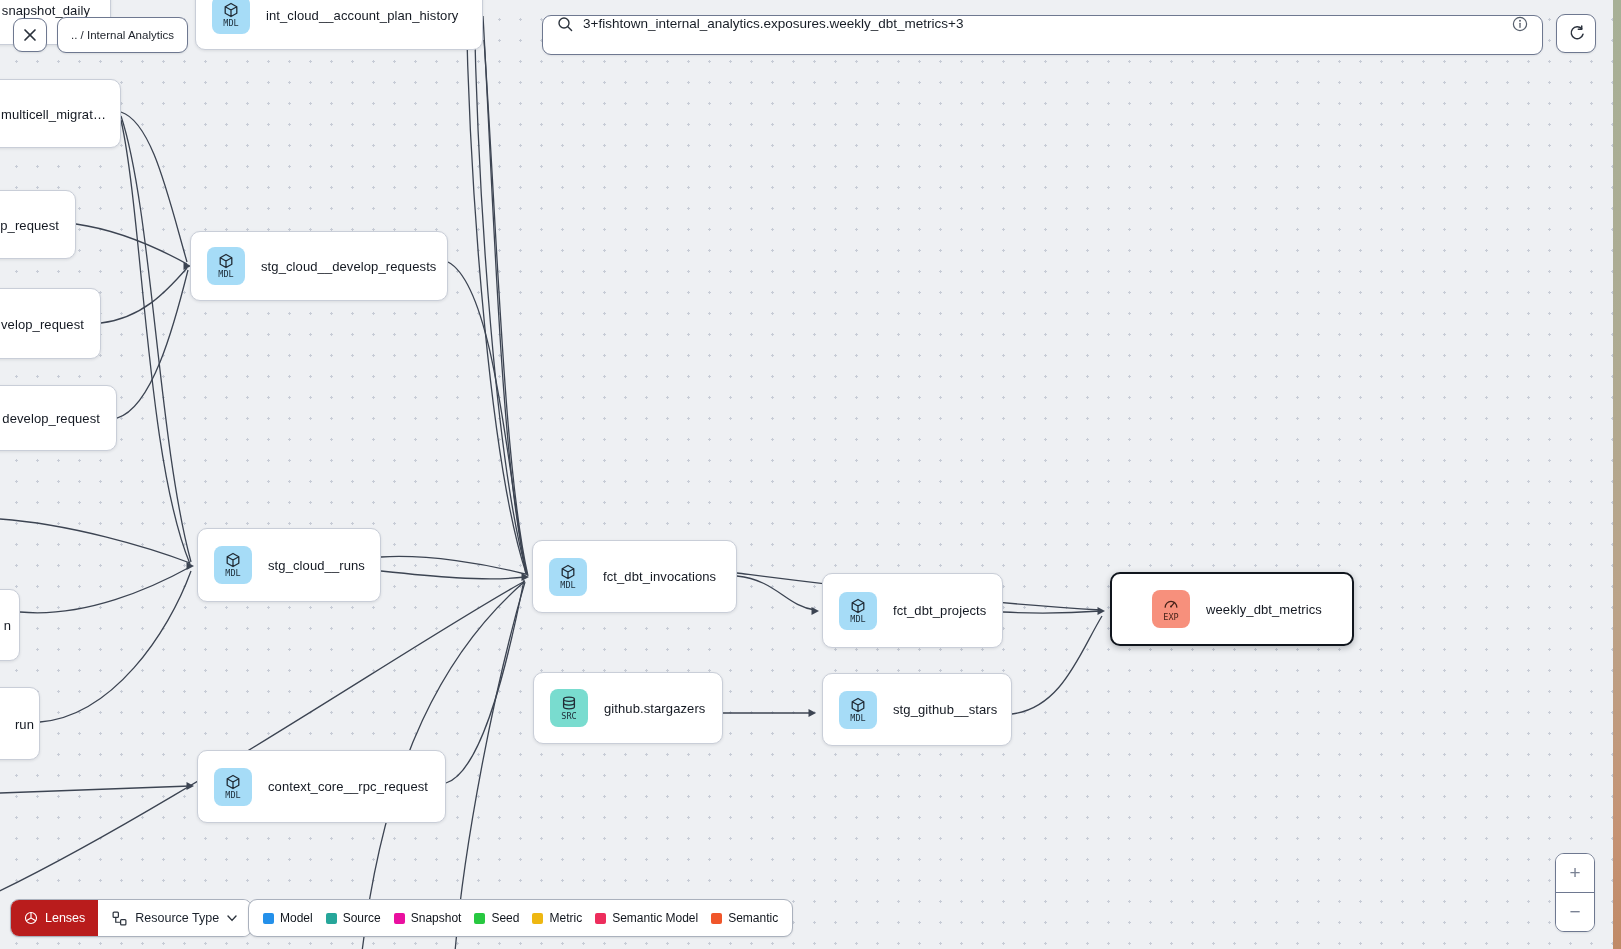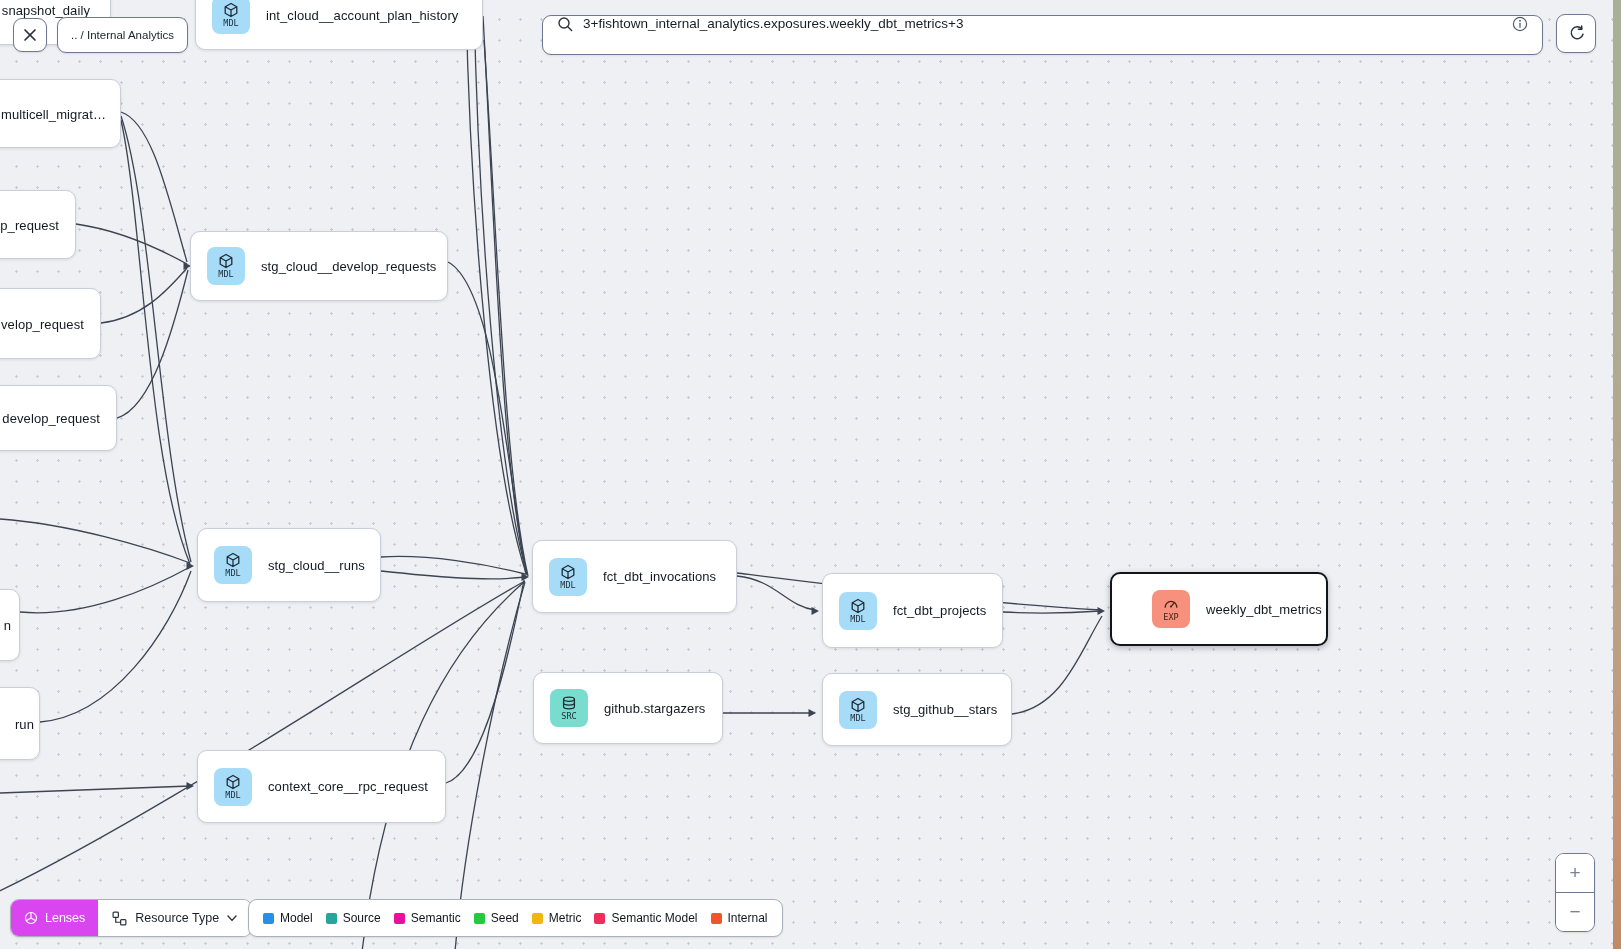--- a/index.html
+++ b/index.html
@@ -59,21 +59,21 @@
   .search-text { font-size:13.5px; color:#171d26; flex:1 1 auto; overflow:hidden; }
   .icon-btn svg, .searchbar svg { flex:0 0 auto; }
 
   
   .lenses-bar {
     position:absolute; left:10px; top:899px; height:38px; z-index:10;
     display:flex; border:1px solid #aab1bd; border-radius:9px; overflow:hidden;
     box-shadow:0 1px 2px rgba(22,28,39,0.10); background:#fff; cursor:pointer;
   }
   .lenses-seg {
-    background:#d946ef; color:#fff; display:flex; align-items:center; gap:7px;
+    background:#b91c1c; color:#fff; display:flex; align-items:center; gap:7px;
     padding:0 13px; font-size:12.5px; font-weight:500;
   }
   .restype-seg {
     background:#fff; color:#1a212b; display:flex; align-items:center; gap:8px;
     padding:0 14px; font-size:12.5px;
   }
   .legend {
     position:absolute; left:248px; top:899px; height:38px; z-index:10;
     background:#fff; border:1px solid #aab1bd; border-radius:9px;
     display:flex; align-items:center; gap:13px; padding:0 14px;
@@ -244,21 +244,21 @@
   <div class="node" style="left:822px; top:573px; width:181px; height:75px;">
     <span class="badge" style="background: rgb(166, 220, 247);">
       <svg width="16" height="16" viewBox="0 0 16 16">
         <path class="icon-stroke" d="M8 1.5 L13.8 4.75 V11.25 L8 14.5 L2.2 11.25 V4.75 Z M2.2 4.75 L8 8 L13.8 4.75 M8 8 V14.5"></path>
       </svg>
       <span class="badge-label">MDL</span>
     </span>
     <span class="node-label">fct_dbt_projects</span>
   </div>
 
-  <div class="node selected" style="left:1110px; top:572px; width:218px; height:74px;padding-left:40px;">
+  <div class="node selected" style="left:1110px; top:572px; width:244px; height:74px;padding-left:40px;">
     <span class="badge exp" style="background: rgb(247, 144, 124);">
       <svg width="16" height="16" viewBox="0 0 16 16">
         <path class="icon-stroke" d="M2.2 11.2 a5.8 5.8 0 1 1 11.6 0"></path>
         <line class="icon-stroke" x1="8" y1="10.6" x2="11.6" y2="6.4"></line>
         <circle cx="8" cy="10.6" r="1" fill="#47231a"></circle>
       </svg>
       <span class="badge-label">EXP</span>
     </span>
     <span class="node-label">weekly_dbt_metrics</span>
   </div>
@@ -319,37 +319,37 @@
     <div class="legend-item">
       <span class="swatch" style="background: rgb(36, 144, 234);"></span>
       <span class="legend-label">Model</span>
     </div>
     <div class="legend-item">
       <span class="swatch" style="background: rgb(38, 166, 154);"></span>
       <span class="legend-label">Source</span>
     </div>
     <div class="legend-item">
       <span class="swatch" style="background: rgb(234, 15, 159);"></span>
-      <span class="legend-label">Semantic</span>
+      <span class="legend-label">Snapshot</span>
     </div>
     <div class="legend-item">
       <span class="swatch" style="background: rgb(39, 200, 64);"></span>
       <span class="legend-label">Seed</span>
     </div>
     <div class="legend-item">
       <span class="swatch" style="background: rgb(238, 183, 17);"></span>
       <span class="legend-label">Metric</span>
     </div>
     <div class="legend-item">
       <span class="swatch" style="background: rgb(237, 45, 92);"></span>
       <span class="legend-label">Semantic Model</span>
     </div>
     <div class="legend-item">
       <span class="swatch" style="background: rgb(240, 86, 42);"></span>
-      <span class="legend-label">Internal</span>
+      <span class="legend-label">Semantic</span>
     </div>
   </div>
 
   <div class="zoomctl">
     <button class="zbtn">
       <span>+</span>
     </button>
     <button class="zbtn">
       <span>−</span>
     </button>

